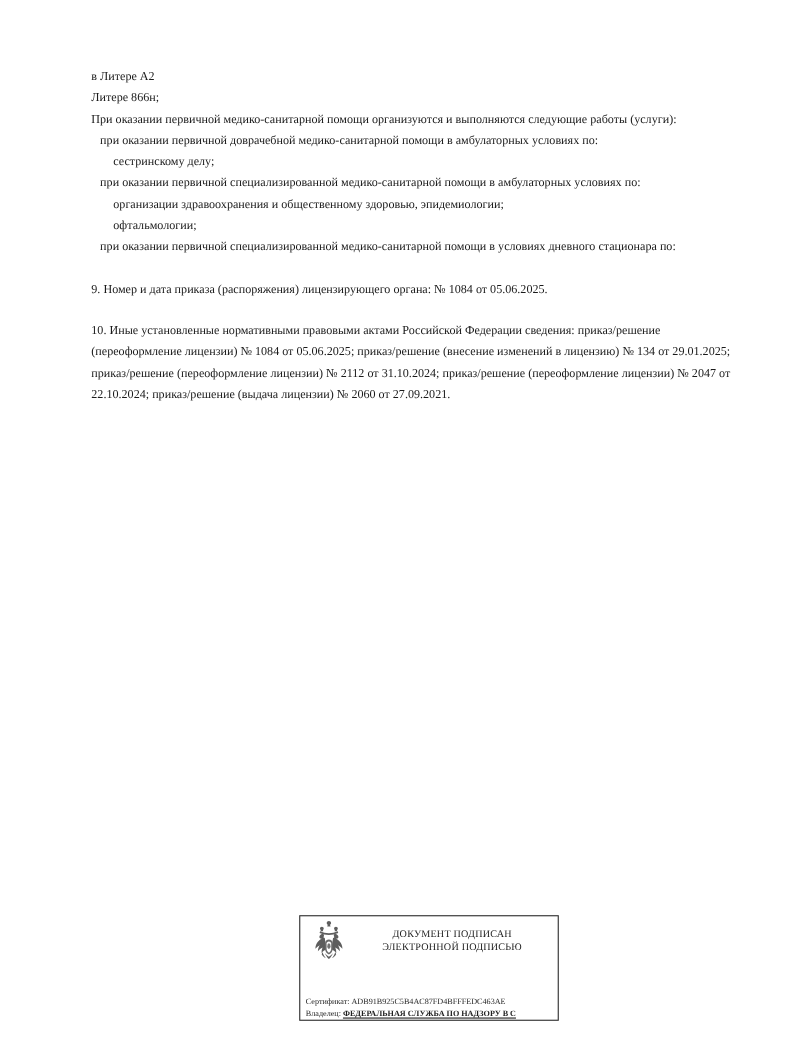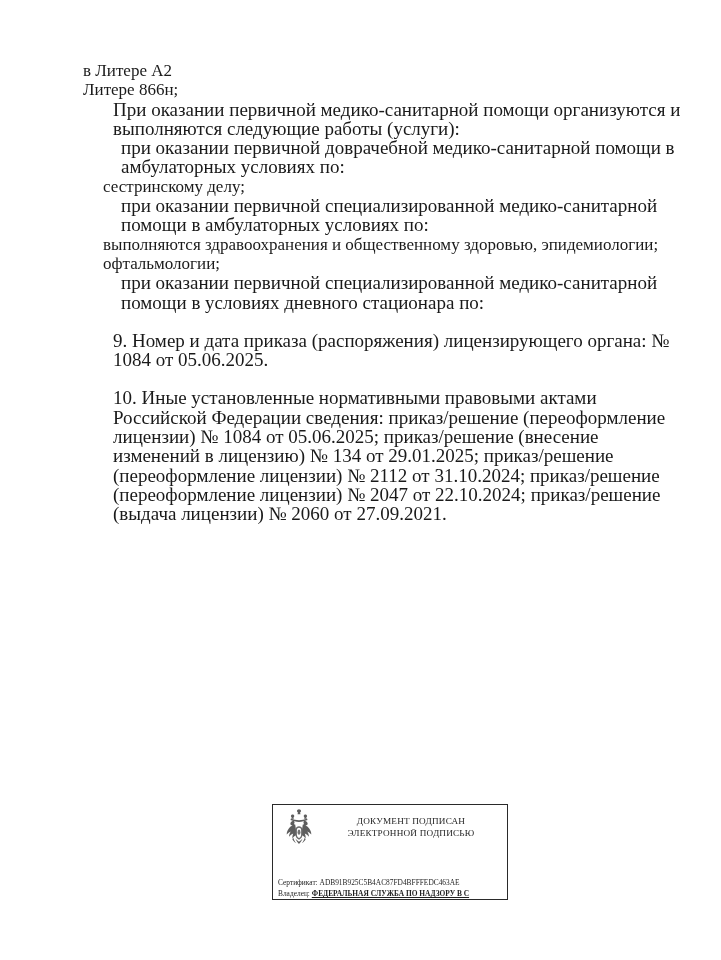--- a/index.html
+++ b/index.html
@@ -25,47 +25,46 @@
   }
 
   .body-text {
     position: absolute;
     left: 83px;
     top: 61px;
     width: 601px;
   }
 
   .line {
-    font-size: 17px;
+    font-size: 11px;
     line-height: 19.3px;
     text-align: left;
     white-space: pre-wrap;
     color: #1a1a1a;
   }
 
   .flow {
-    font-size: 19px;
+    font-size: 11px;
     line-height: 19.3px;
     text-align: left;
     color: #1a1a1a;
-    margin-left: 30px;
   }
 
   .indent-1 { padding-left: 8px; }
   .indent-2 { padding-left: 20px; }
 
   .gap-block {
     margin-top: 19px;
   }
 
   
   .sig-stamp {
     position: absolute;
     left: 272px;
-    top: 804px;
+    top: 832px;
     width: 236px;
     height: 96px;
     border: 1.4px solid #2a2a2a;
     box-sizing: border-box;
     overflow: hidden;
     background: #ffffff;
   }
 
   .sig-top {
     display: flex;
@@ -124,21 +123,21 @@
     <div class="line">Литере 866н;</div>
 
     <div class="flow">При оказании первичной медико-санитарной помощи организуются и выполняются следующие работы (услуги):</div>
 
     <div class="flow indent-1">при оказании первичной доврачебной медико-санитарной помощи в амбулаторных условиях по:</div>
 
     <div class="line indent-2">сестринскому делу;</div>
 
     <div class="flow indent-1">при оказании первичной специализированной медико-санитарной помощи в амбулаторных условиях по:</div>
 
-    <div class="line indent-2">выполняются здравоохранения и общественному здоровью, эпидемиологии;</div>
+    <div class="line indent-2">организации здравоохранения и общественному здоровью, эпидемиологии;</div>
 
     <div class="line indent-2">офтальмологии;</div>
 
     <div class="flow indent-1">при оказании первичной специализированной медико-санитарной помощи в условиях дневного стационара по:</div>
 
 
     <div class="flow gap-block">9. Номер и дата приказа (распоряжения) лицензирующего органа: № 1084 от 05.06.2025.</div>
 
     <div class="flow gap-block">10. Иные установленные нормативными правовыми актами Российской Федерации сведения: приказ/решение (переоформление лицензии) № 1084 от 05.06.2025; приказ/решение (внесение изменений в лицензию) № 134 от 29.01.2025; приказ/решение (переоформление лицензии) № 2112 от 31.10.2024; приказ/решение (переоформление лицензии) № 2047 от 22.10.2024; приказ/решение (выдача лицензии) № 2060 от 27.09.2021.</div>
 

